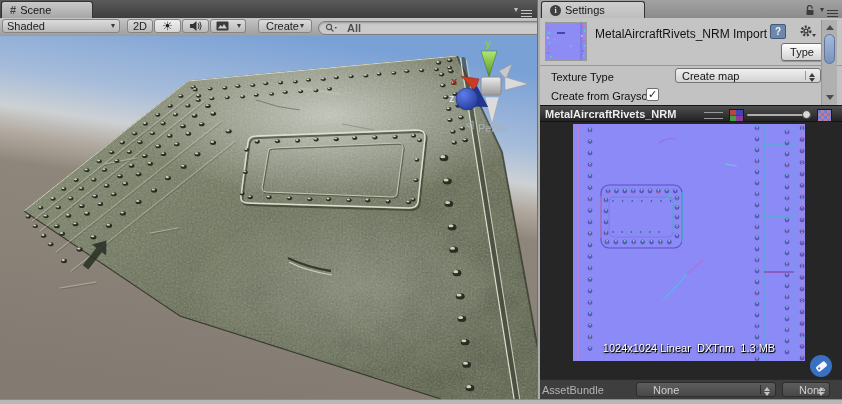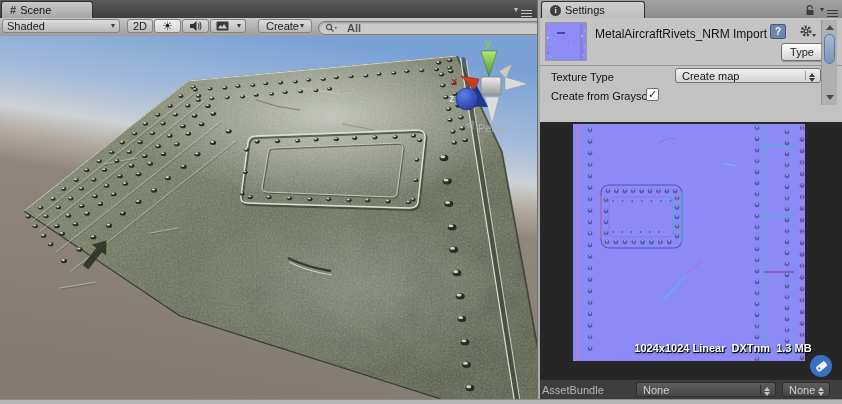--- a/index.html
+++ b/index.html
@@ -63,27 +63,27 @@
   #rgb-btn{left:189px;top:3px;width:13px;height:11px;border:1px solid #1a1a1a;
            background:linear-gradient(90deg,#b84444 50%,#4444b8 50%) 0 0/100% 50% no-repeat,linear-gradient(90deg,#44a044 50%,#8a3a9a 50%) 0 100%/100% 50% no-repeat;}
   #mip-slider{left:207px;top:8px;width:64px;height:2px;background:#aeaeae;border-radius:1px;}
   #mip-knob{position:absolute;left:55px;top:-4px;width:9px;height:9px;border-radius:50%;background:#d9d9d9;border:1px solid #3e3e3e;box-sizing:border-box;}
   #alpha-btn{left:277px;top:3px;width:13px;height:11px;border:1px solid #1a1a1a;
     background-image:linear-gradient(45deg,#c87890 25%,transparent 25%,transparent 75%,#c87890 75%),
                      linear-gradient(45deg,#c87890 25%,#7080d0 25%,#7080d0 75%,#c87890 75%);
     background-size:6px 6px;background-position:0 0,3px 3px;}
   #preview-area{left:0;top:122px;width:100%;height:257px;background:#262626;}
   #texture{left:33px;top:2px;width:232px;height:237px;background:#8c8af6;}
-  #tex-info{left:0;bottom:7px;width:100%;text-align:center;color:#fff;font-weight:bold;white-space:pre;
-            text-shadow:1px 1px 0 #000,0 1px 2px #000;padding-left:34px;}
+  #tex-info{left:0;bottom:7px;width:100%;text-align:center;color:#fff;font-weight:normal;white-space:pre;
+            text-shadow:1px 1px 0 #000,0 1px 2px #000;}
   #tag-btn{left:270px;top:233px;width:22px;height:22px;border-radius:50%;background:#3a70c2;display:flex;align-items:center;justify-content:center;}
   #ab-bar{left:0;top:379px;width:100%;height:20px;background:#3e3e3e;border-top:1px solid #2a2a2a;box-sizing:border-box;}
   #ab-label{left:2px;top:4px;color:#b4b4b4;}
   .darkdd{background:linear-gradient(#5d5d5d,#484848);border:1px solid #2d2d2d;border-radius:3px;color:#cecece;
-          display:flex;align-items:center;padding:0 18px 0 6px;box-sizing:border-box;height:15px;top:2px;}
+          display:flex;align-items:center;padding:0 18px 0 16px;box-sizing:border-box;height:15px;top:2px;}
   .darkdd .updn:before{border-bottom-color:#c4c4c4;}
   .darkdd .updn:after{border-top-color:#c4c4c4;}
   .darkdd .ddsep{border-left-color:#2e2e2e;}
   #ab-dd1{left:96px;width:140px;}
   #ab-dd2{left:242px;width:48px;}
   #bottom-strip{left:0;top:399px;width:842px;height:5px;background:#b7b7b7;border-top:1px solid #8a8a8a;box-sizing:border-box;}
   svg text{font-family:"Liberation Sans","DejaVu Sans",sans-serif;}
 </style>
 </head>
 <body>
@@ -629,20 +629,29 @@
 
     <div id="gs-label" class="abs fieldlabel">Create from Grayscale</div>
     <div id="gs-check" class="abs">✓</div>
 
     <div id="insp-scrollbar" class="abs">
       <span class="sbarrow" id="sb-up"></span>
       <span id="sb-thumb"></span>
       <span class="sbarrow" id="sb-down"></span>
     </div>
 
+    <div id="preview-header" class="abs">
+      <div id="preview-title" class="abs">MetalAircraftRivets_NRM</div>
+      <div id="drag-handle" class="abs"></div>
+      <div id="rgb-btn" class="abs"></div>
+      <div id="mip-slider" class="abs">
+        <div id="mip-knob"></div>
+      </div>
+      <div id="alpha-btn" class="abs"></div>
+    </div>
 
     <div id="preview-area" class="abs">
       <div id="texture" class="abs">
         <svg width="232" height="237" viewBox="0 0 232 237">
           <rect width="232" height="237" fill="#8c8af6"></rect>
           <line x1="5" y1="0" x2="5" y2="237" stroke="#e87aa0" stroke-width="1" opacity=".85"></line>
           <line x1="230" y1="0" x2="230" y2="237" stroke="#e87aa0" stroke-width="0.8" opacity=".7"></line>
           <line x1="191" y1="0" x2="191" y2="237" stroke="#2cc8b4" stroke-width="0.8" opacity=".8"></line>
           <line x1="221" y1="0" x2="221" y2="237" stroke="#2cc8b4" stroke-width="0.7" opacity=".5"></line>
           <line x1="191" y1="21" x2="221" y2="21" stroke="#2cc8b4" stroke-width="1" opacity=".8"></line>

